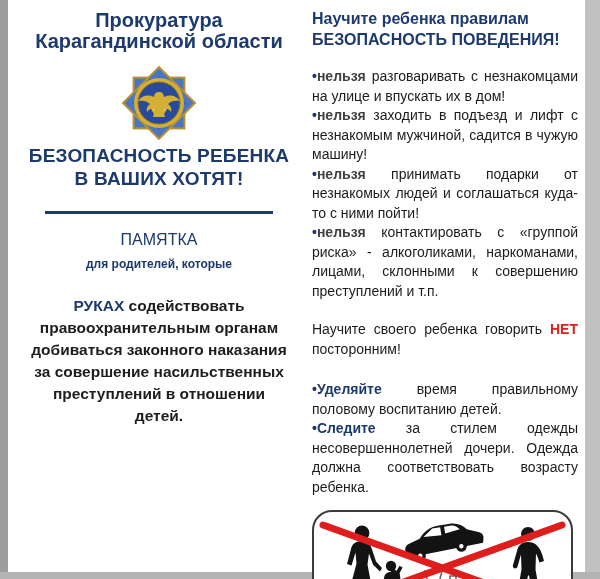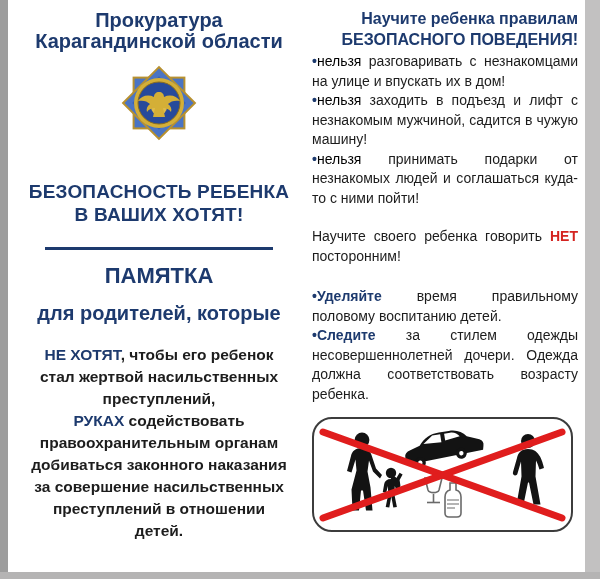--- a/index.html
+++ b/index.html
@@ -14,35 +14,35 @@
   .edge-left   { position:absolute; left:0; top:0; width:8px;  height:579px; background:#9d9d9d; }
   .edge-right  { position:absolute; left:585px; top:0; width:15px; height:579px; background:#c2c1c1; }
   .edge-bottom { position:absolute; left:0; top:572px; width:600px; height:7px; background:#b5b4b4; }
 
   .col-left {
     position:absolute; left:14px; top:10px; width:290px;
     text-align:center; color:#1d3a6e;
   }
   .org { font-weight:bold; font-size:20px; line-height:21px;text-align:center; }
   .emblem-wrap { margin-top:10px; height:82px; }
-  .main-title { margin-top:36px; font-weight:bold; font-size:19px; line-height:23px; letter-spacing:.2px; }
+  .main-title { font-weight:bold; font-size:19px; line-height:23px; letter-spacing:.2px; }
   .divider { width:228px; height:3px; background:#1d3a6e; margin:21px auto 15px auto; }
-  .memo-title { font-weight:bold; font-size:22px; line-height:22px; }
-  .memo-sub { font-weight:bold; font-size:20px; line-height:20px; margin-top:16px; }
+  .memo-title { font-weight:normal; font-size:16px; line-height:22px; }
+  .memo-sub { font-weight:bold; font-size:12px; line-height:20px; margin-top:3px; }
   .statements { margin:21px auto 0 auto; width:262px; font-size:15.5px; line-height:22px;
                 color:#1d1d1d; font-weight:bold; }
   .statement { display:block; }
   .statement .lead { color:#1d3a6e; }
 
   .col-right { position:absolute; left:312px; top:8px; width:266px; color:#1c1c1c; }
   .r-title { color:#1d3a6e; font-weight:bold; font-size:16px; line-height:21px;
-             text-align:right; margin-bottom:2px; }
+             text-align:left; margin-bottom:17px; }
   .rule { font-size:14px; line-height:19.5px; text-align:justify; }
   .rule .bullet { color:#1d3a6e; font-weight:bold; }
-  .rule .lead { color:#000000; font-weight:normal; }
+  .rule .lead { color:#404040; font-weight:bold; }
   .say-no { font-size:14px; line-height:19.5px; text-align:justify; margin-top:19px; }
   .say-no .hl { color:#d42420; font-weight:bold; }
   .advice-list { margin-top:21px; }
   .advice { font-size:14px; line-height:19.5px; text-align:justify; }
   .advice .bullet { color:#1d3a6e; font-weight:bold; }
   .advice .lead { color:#1d3a6e; font-weight:bold; }
 
   .prohibit {
     margin-top:13px; width:257px; height:111px;
     border:2.5px solid #3c3c3c; border-radius:20px;
@@ -82,35 +82,35 @@
     <div>БЕЗОПАСНОСТЬ РЕБЕНКА</div>
     <div>В ВАШИХ ХОТЯТ!</div>
   </div>
 
   <div class="divider"></div>
 
   <div class="memo-title">ПАМЯТКА</div>
   <div class="memo-sub">для родителей, которые</div>
 
   <div class="statements">
-    <span class="statement"><span class="lead">НЕ ХОТЯТ</span><span>, чтобы его ребенок стал жертвой насильственных преступлений,</span></span>
     <span class="statement"><span class="lead">РУКАХ</span><span> содействовать правоохранительным органам добиваться законного наказания за совершение насильственных преступлений в отношении детей.</span></span>
   </div>
 </div>
 
 <div class="col-right">
   <div class="r-title">
     <div>Научите ребенка правилам</div>
-    <div>БЕЗОПАСНОГО ПОВЕДЕНИЯ!</div>
+    <div>БЕЗОПАСНОСТЬ ПОВЕДЕНИЯ!</div>
   </div>
 
   <div>
     <div class="rule"><span class="bullet">•</span><span class="lead">нельзя</span><span> разговаривать с незнакомцами на улице и впускать их в дом!</span></div>
     <div class="rule"><span class="bullet">•</span><span class="lead">нельзя</span><span> заходить в подъезд и лифт с незнакомым мужчиной, садится в чужую машину!</span></div>
     <div class="rule"><span class="bullet">•</span><span class="lead">нельзя</span><span> принимать подарки от незнакомых людей и соглашаться куда-то с ними пойти!</span></div>
+    <div class="rule"><span class="bullet">•</span><span class="lead">нельзя</span><span> контактировать с «группой риска» - алкоголиками, наркоманами, лицами, склонными к совершению преступлений и т.п.</span></div>
   </div>
 
   <div class="say-no"><span>Научите своего ребенка говорить </span><span class="hl">НЕТ</span><span> посторонним!</span></div>
 
   <div class="advice-list">
     <div class="advice"><span class="bullet">•</span><span class="lead">Уделяйте</span><span> время правильному половому воспитанию детей.</span></div>
     <div class="advice"><span class="bullet">•</span><span class="lead">Следите</span><span> за стилем одежды несовершеннолетней дочери. Одежда должна соответствовать возрасту ребенка.</span></div>
   </div>
 
   <div class="prohibit">

